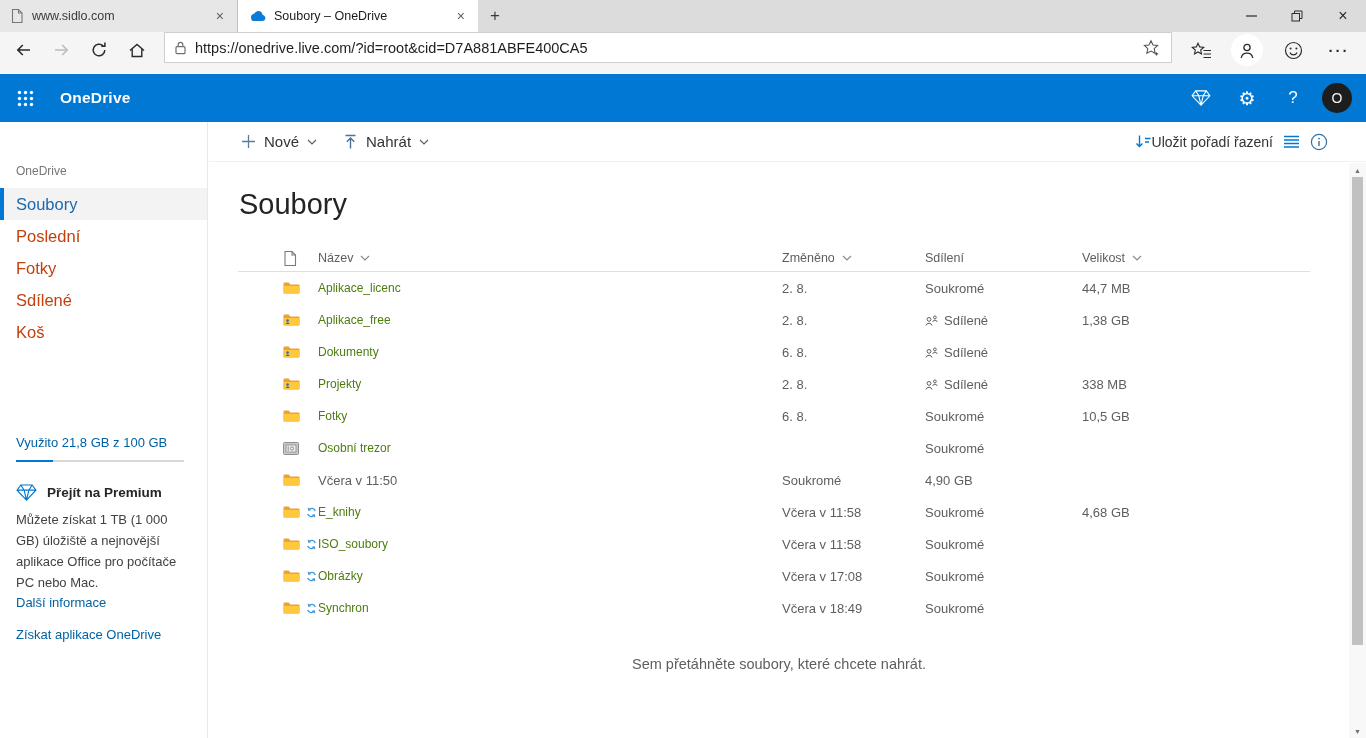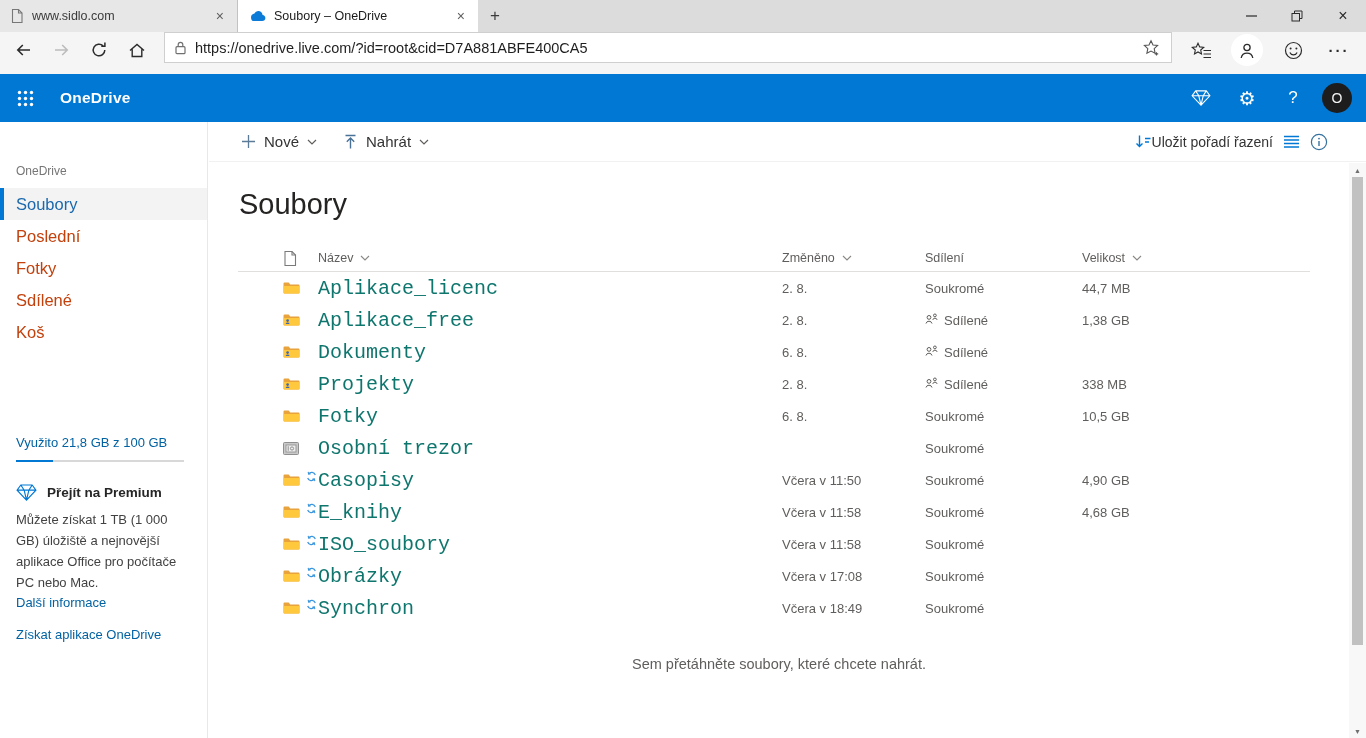--- a/index.html
+++ b/index.html
@@ -67,23 +67,23 @@
 
   .page-title { margin:26px 0 0 30px; font-size:29px; font-weight:300; color:#252423; }
 
   .filetable { margin:24px 0 0 29px; width:1072px; }
   .trow { display:grid; grid-template-columns:80px 464px 143px 157px 1fr; align-items:center; }
   .thead { height:27px; border-bottom:1px solid #e1dfdd; color:#605e5c; font-size:12.5px; }
   .thead .hcell { display:flex; align-items:center; gap:7px; }
   .icon-cell { padding-left:45px; display:flex; align-items:center; }
   .trow.data { height:32px; font-size:13px; color:#605e5c; }
   .name-cell { position:relative; display:flex; align-items:center; }
-  .fname { font-size:20px; color:#0f766e;font-family:Liberation Mono, monospace; }
+  .fname { font-size:12px; color:#4d7c0f; }
   .sync-badge { position:absolute; left:-12px; top:2px; }
-  .share-cell { display:flex; align-items:flex-start; gap:6px; }
+  .share-cell { display:flex; align-items:center; gap:6px; }
   .drop-hint { margin-top:32px; text-align:center; font-size:14.5px; color:#605e5c; width:1140px; }
 
   
   .scrollbar { position:absolute; top:163px; right:0; width:17px; bottom:0; background:#f8f8f8; }
   .sb-arrow { position:absolute; left:0; width:17px; height:14px; display:flex; align-items:center; justify-content:center; color:#6f6f6f; font-size:7px; }
   .sb-arrow.up { top:0; }
   .sb-arrow.down { bottom:0; }
   .sb-thumb { position:absolute; top:14px; left:3px; width:11px; height:468px; background:#c1c1c1; }
 </style>
 </head>
@@ -518,37 +518,55 @@
       <div class="trow data">
         <div class="icon-cell">
           <span>
             <svg width="17" height="14" viewBox="0 0 17 14">
               <path d="M0.5 2.5a1 1 0 0 1 1-1h4.2l1.6 2h8.2a1 1 0 0 1 1 1v7a1 1 0 0 1-1 1h-14a1 1 0 0 1-1-1z" fill="#e8a33d"></path>
               <path d="M0.5 5h16v6.5a1 1 0 0 1-1 1h-14a1 1 0 0 1-1-1z" fill="#ffc83d"></path>
             </svg>
           </span>
 
         </div>
+        <div>Včera v 11:50</div>
+        <div class="share-cell">
+
+          <span>Soukromé</span>
+        </div>
+        <div>4,90 GB</div>
+      </div>
+
+      <div class="trow data">
+        <div class="icon-cell">
+          <span>
+            <svg width="17" height="14" viewBox="0 0 17 14">
+              <path d="M0.5 2.5a1 1 0 0 1 1-1h4.2l1.6 2h8.2a1 1 0 0 1 1 1v7a1 1 0 0 1-1 1h-14a1 1 0 0 1-1-1z" fill="#e8a33d"></path>
+              <path d="M0.5 5h16v6.5a1 1 0 0 1-1 1h-14a1 1 0 0 1-1-1z" fill="#ffc83d"></path>
+            </svg>
+          </span>
+
+        </div>
         <div class="name-cell">
           <span class="sync-badge">
             <svg width="11" height="11" viewBox="0 0 11 11">
               <path d="M9.3 4A3.7 3.7 0 0 0 2.6 3.1" fill="none" stroke="#3a96dd" stroke-width="1.2"></path>
               <path d="M2.2 0.9l0.4 2.2 2.2-0.4" fill="none" stroke="#3a96dd" stroke-width="1.1"></path>
               <path d="M1.7 7a3.7 3.7 0 0 0 6.7 0.9" fill="none" stroke="#3a96dd" stroke-width="1.2"></path>
               <path d="M8.8 10.1l-0.4-2.2-2.2 0.4" fill="none" stroke="#3a96dd" stroke-width="1.1"></path>
             </svg>
           </span>
-          <span class="fname">Casopisy</span>
-        </div>
-        <div>Včera v 11:50</div>
-        <div class="share-cell">
-
-          <span>Soukromé</span>
-        </div>
-        <div>4,90 GB</div>
+          <span class="fname">E_knihy</span>
+        </div>
+        <div>Včera v 11:58</div>
+        <div class="share-cell">
+
+          <span>Soukromé</span>
+        </div>
+        <div>4,68 GB</div>
       </div>
 
       <div class="trow data">
         <div class="icon-cell">
           <span>
             <svg width="17" height="14" viewBox="0 0 17 14">
               <path d="M0.5 2.5a1 1 0 0 1 1-1h4.2l1.6 2h8.2a1 1 0 0 1 1 1v7a1 1 0 0 1-1 1h-14a1 1 0 0 1-1-1z" fill="#e8a33d"></path>
               <path d="M0.5 5h16v6.5a1 1 0 0 1-1 1h-14a1 1 0 0 1-1-1z" fill="#ffc83d"></path>
             </svg>
           </span>
@@ -556,28 +574,28 @@
         </div>
         <div class="name-cell">
           <span class="sync-badge">
             <svg width="11" height="11" viewBox="0 0 11 11">
               <path d="M9.3 4A3.7 3.7 0 0 0 2.6 3.1" fill="none" stroke="#3a96dd" stroke-width="1.2"></path>
               <path d="M2.2 0.9l0.4 2.2 2.2-0.4" fill="none" stroke="#3a96dd" stroke-width="1.1"></path>
               <path d="M1.7 7a3.7 3.7 0 0 0 6.7 0.9" fill="none" stroke="#3a96dd" stroke-width="1.2"></path>
               <path d="M8.8 10.1l-0.4-2.2-2.2 0.4" fill="none" stroke="#3a96dd" stroke-width="1.1"></path>
             </svg>
           </span>
-          <span class="fname">E_knihy</span>
+          <span class="fname">ISO_soubory</span>
         </div>
         <div>Včera v 11:58</div>
         <div class="share-cell">
 
           <span>Soukromé</span>
         </div>
-        <div>4,68 GB</div>
+        <div></div>
       </div>
 
       <div class="trow data">
         <div class="icon-cell">
           <span>
             <svg width="17" height="14" viewBox="0 0 17 14">
               <path d="M0.5 2.5a1 1 0 0 1 1-1h4.2l1.6 2h8.2a1 1 0 0 1 1 1v7a1 1 0 0 1-1 1h-14a1 1 0 0 1-1-1z" fill="#e8a33d"></path>
               <path d="M0.5 5h16v6.5a1 1 0 0 1-1 1h-14a1 1 0 0 1-1-1z" fill="#ffc83d"></path>
             </svg>
           </span>
@@ -585,23 +603,23 @@
         </div>
         <div class="name-cell">
           <span class="sync-badge">
             <svg width="11" height="11" viewBox="0 0 11 11">
               <path d="M9.3 4A3.7 3.7 0 0 0 2.6 3.1" fill="none" stroke="#3a96dd" stroke-width="1.2"></path>
               <path d="M2.2 0.9l0.4 2.2 2.2-0.4" fill="none" stroke="#3a96dd" stroke-width="1.1"></path>
               <path d="M1.7 7a3.7 3.7 0 0 0 6.7 0.9" fill="none" stroke="#3a96dd" stroke-width="1.2"></path>
               <path d="M8.8 10.1l-0.4-2.2-2.2 0.4" fill="none" stroke="#3a96dd" stroke-width="1.1"></path>
             </svg>
           </span>
-          <span class="fname">ISO_soubory</span>
-        </div>
-        <div>Včera v 11:58</div>
+          <span class="fname">Obrázky</span>
+        </div>
+        <div>Včera v 17:08</div>
         <div class="share-cell">
 
           <span>Soukromé</span>
         </div>
         <div></div>
       </div>
 
       <div class="trow data">
         <div class="icon-cell">
           <span>
@@ -614,49 +632,20 @@
         </div>
         <div class="name-cell">
           <span class="sync-badge">
             <svg width="11" height="11" viewBox="0 0 11 11">
               <path d="M9.3 4A3.7 3.7 0 0 0 2.6 3.1" fill="none" stroke="#3a96dd" stroke-width="1.2"></path>
               <path d="M2.2 0.9l0.4 2.2 2.2-0.4" fill="none" stroke="#3a96dd" stroke-width="1.1"></path>
               <path d="M1.7 7a3.7 3.7 0 0 0 6.7 0.9" fill="none" stroke="#3a96dd" stroke-width="1.2"></path>
               <path d="M8.8 10.1l-0.4-2.2-2.2 0.4" fill="none" stroke="#3a96dd" stroke-width="1.1"></path>
             </svg>
           </span>
-          <span class="fname">Obrázky</span>
-        </div>
-        <div>Včera v 17:08</div>
-        <div class="share-cell">
-
-          <span>Soukromé</span>
-        </div>
-        <div></div>
-      </div>
-
-      <div class="trow data">
-        <div class="icon-cell">
-          <span>
-            <svg width="17" height="14" viewBox="0 0 17 14">
-              <path d="M0.5 2.5a1 1 0 0 1 1-1h4.2l1.6 2h8.2a1 1 0 0 1 1 1v7a1 1 0 0 1-1 1h-14a1 1 0 0 1-1-1z" fill="#e8a33d"></path>
-              <path d="M0.5 5h16v6.5a1 1 0 0 1-1 1h-14a1 1 0 0 1-1-1z" fill="#ffc83d"></path>
-            </svg>
-          </span>
-
-        </div>
-        <div class="name-cell">
-          <span class="sync-badge">
-            <svg width="11" height="11" viewBox="0 0 11 11">
-              <path d="M9.3 4A3.7 3.7 0 0 0 2.6 3.1" fill="none" stroke="#3a96dd" stroke-width="1.2"></path>
-              <path d="M2.2 0.9l0.4 2.2 2.2-0.4" fill="none" stroke="#3a96dd" stroke-width="1.1"></path>
-              <path d="M1.7 7a3.7 3.7 0 0 0 6.7 0.9" fill="none" stroke="#3a96dd" stroke-width="1.2"></path>
-              <path d="M8.8 10.1l-0.4-2.2-2.2 0.4" fill="none" stroke="#3a96dd" stroke-width="1.1"></path>
-            </svg>
-          </span>
           <span class="fname">Synchron</span>
         </div>
         <div>Včera v 18:49</div>
         <div class="share-cell">
 
           <span>Soukromé</span>
         </div>
         <div></div>
       </div>
 

